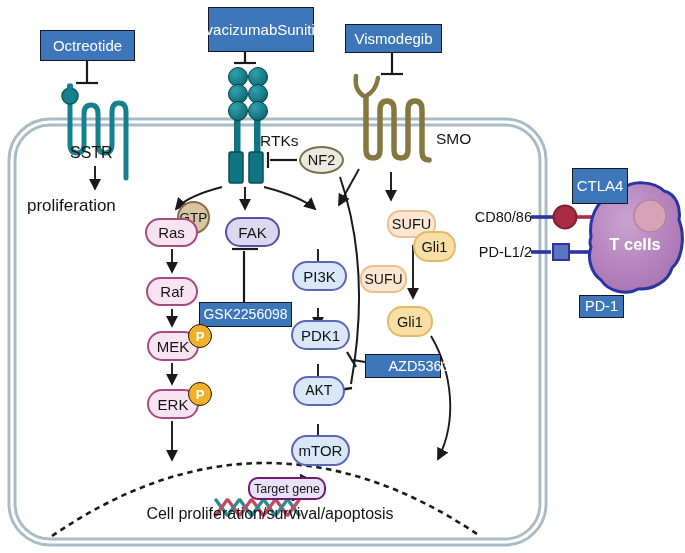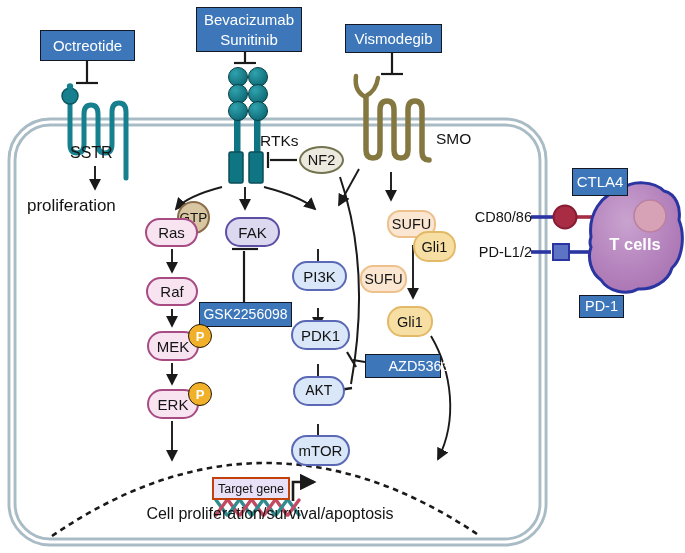--- a/index.html
+++ b/index.html
@@ -21,23 +21,24 @@
   .blue{background:#d9e7f8;border-color:#5a68b5;margin-top:44px;}
   .purp{background:#dcd8f0;border-color:#5a4fa5;}
   .sufu{background:#fbe7d1;border-color:#eec08c;border-radius:13px;}
   .gli{background:#f7dfa4;border-color:#e2ba67;border-radius:15px;}
   .ellipse{border-radius:50%;background:#eceade;border-color:#73734f;font-size:14.5px;}
   .circ{border-radius:50%;}
   .gtp{background:#d8c5a1;border:2px solid #8a6c48;font-size:13.5px;}
   .pbadge{background:#f0b02a;border:1.8px solid #221809;color:#fff;font-weight:bold;font-size:13px;}
   .lbl{position:absolute;color:#141414;font-size:15px;white-space:nowrap;}
   .tgene{
-    position:absolute;background:#e9e1f7;border:2px solid #c2410c;border-radius:0;
+    position:absolute;background:#e9e1f7;border:2px solid #701a75;border-radius:10px;
     display:flex;align-items:center;justify-content:center;font-size:12.5px;color:#141414;
     box-sizing:border-box;
+    margin-left:36px;
   }
 </style>
 </head>
 <body>
 
 <div id="canvas">
 
   <svg id="diagram-svg" width="685" height="553" viewBox="0 0 685 553">
     <defs>
       <marker id="ah" viewBox="0 0 10 10" refX="8.5" refY="5" markerWidth="6.5" markerHeight="6.5" orient="auto-start-reverse">
@@ -168,32 +169,32 @@
     <g>
       <path d="M591,237 C588,214 601,194 622,189 C632,180 654,181 664,191 C676,194 681,207 679,220
                C685,235 683,258 672,268 C668,282 652,290 638,289 C626,296 608,291 601,280
                C591,273 587,258 591,247 C589,243 590,240 591,237 Z" fill="url(#tcg)" stroke="#2a35a2" stroke-width="3"></path>
       <circle cx="650" cy="216" r="16" fill="#d7a2b5" stroke="#bb7fa0" stroke-width="1.5"></circle>
     </g>
   </svg>
 
   <div class="box" style="left:40px;top:30px;width:95px;height:31px;">Octreotide</div>
 
-  <div class="box" style="left:196px;top:7px;width:106px;height:45px;flex-direction:column;">
+  <div class="box" style="left:208px;top:7px;width:106px;height:45px;flex-direction:row;">
     <span>Bevacizumab</span>
     <span>Sunitinib</span>
   </div>
 
   <div class="box" style="left:345px;top:24px;width:97px;height:29px;">Vismodegib</div>
 
   <div class="box" style="left:199px;top:302px;width:93px;height:25px;font-size:14px;">GSK2256098</div>
 
   <div class="box" style="left:365px;top:354px;width:76px;height:24px;font-size:14.5px;padding-left:32px;">AZD5363</div>
 
-  <div class="box" style="left:572px;top:168px;width:56px;height:28px;">CTLA4</div>
+  <div class="box" style="left:572px;top:168px;width:56px;height:36px;">CTLA4</div>
 
   <div class="box" style="left:579px;top:295px;width:45px;height:23px;font-size:14.5px;">PD-1</div>
 
   <div class="pill circ gtp" style="left:177px;top:201px;width:33px;height:33px;">GTP</div>
   <div class="pill pink" style="left:145px;top:218px;width:53px;height:29px;">Ras</div>
   <div class="pill pink" style="left:146px;top:277px;width:52px;height:29px;">Raf</div>
   <div class="pill pink" style="left:147px;top:331px;width:52px;height:30px;">MEK</div>
   <div class="pill circ pbadge" style="left:188px;top:324px;width:24px;height:24px;">P</div>
   <div class="pill pink" style="left:147px;top:389px;width:52px;height:30px;">ERK</div>
   <div class="pill circ pbadge" style="left:188px;top:382px;width:24px;height:24px;">P</div>

